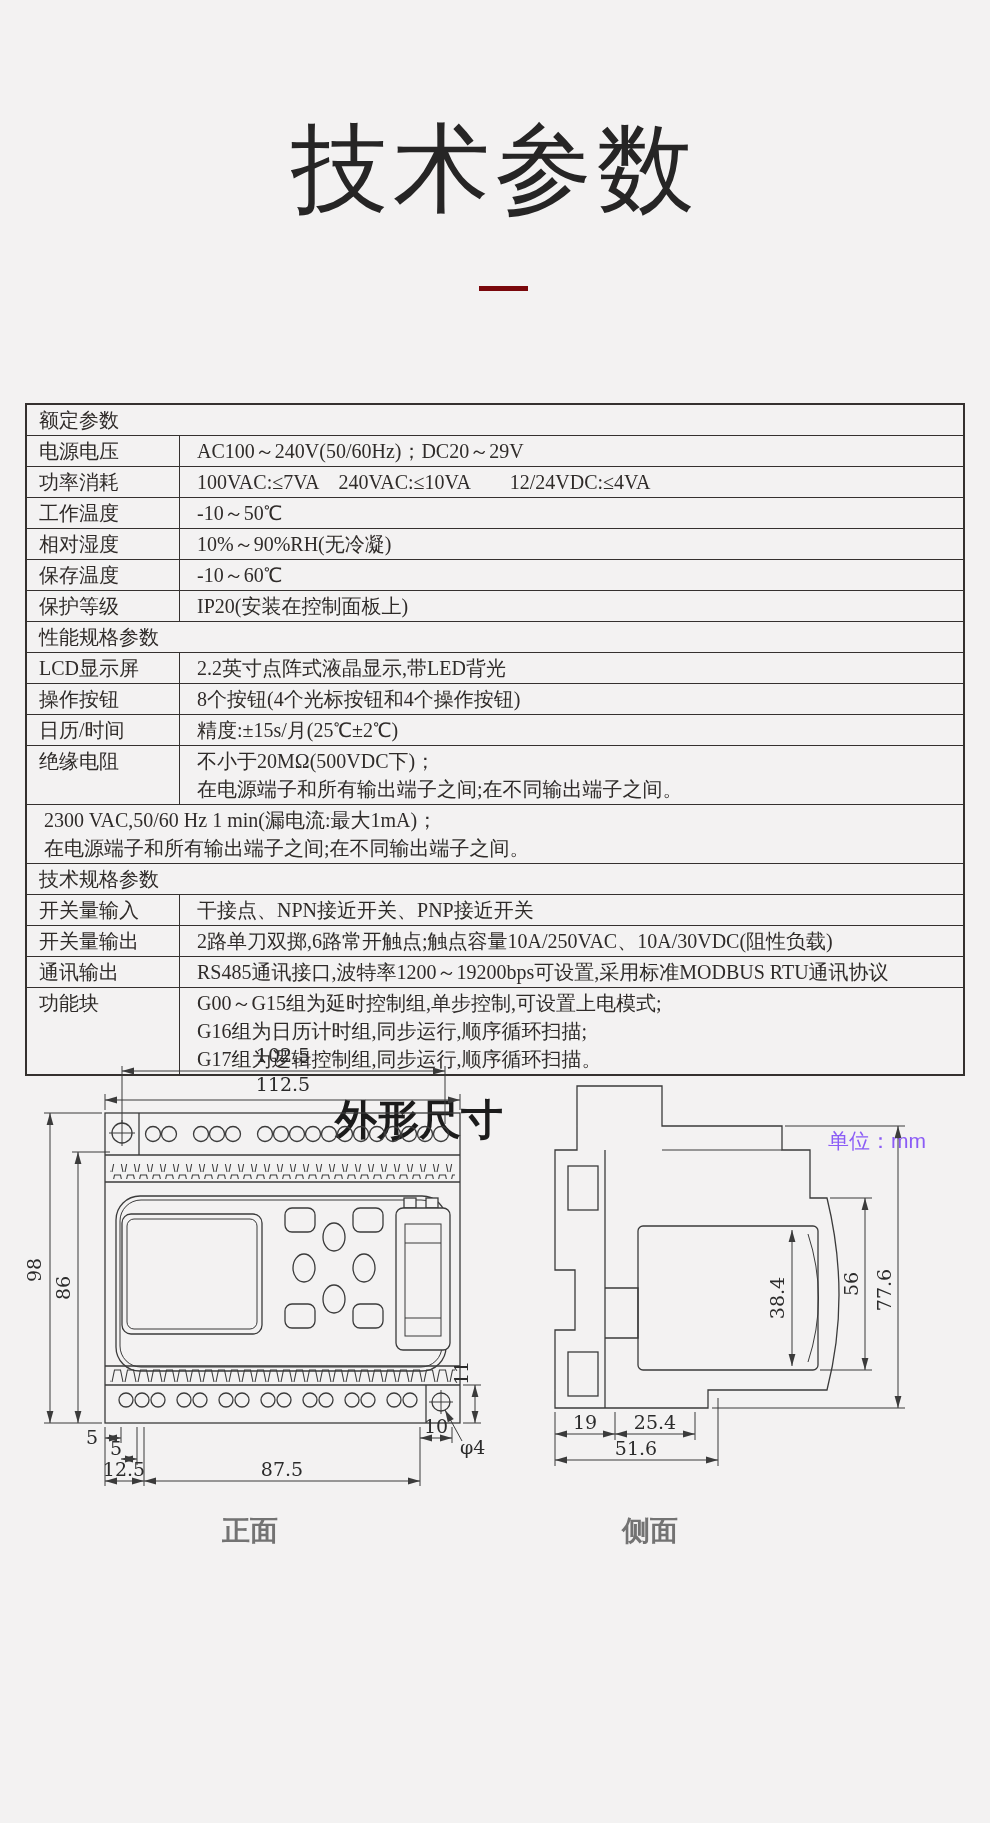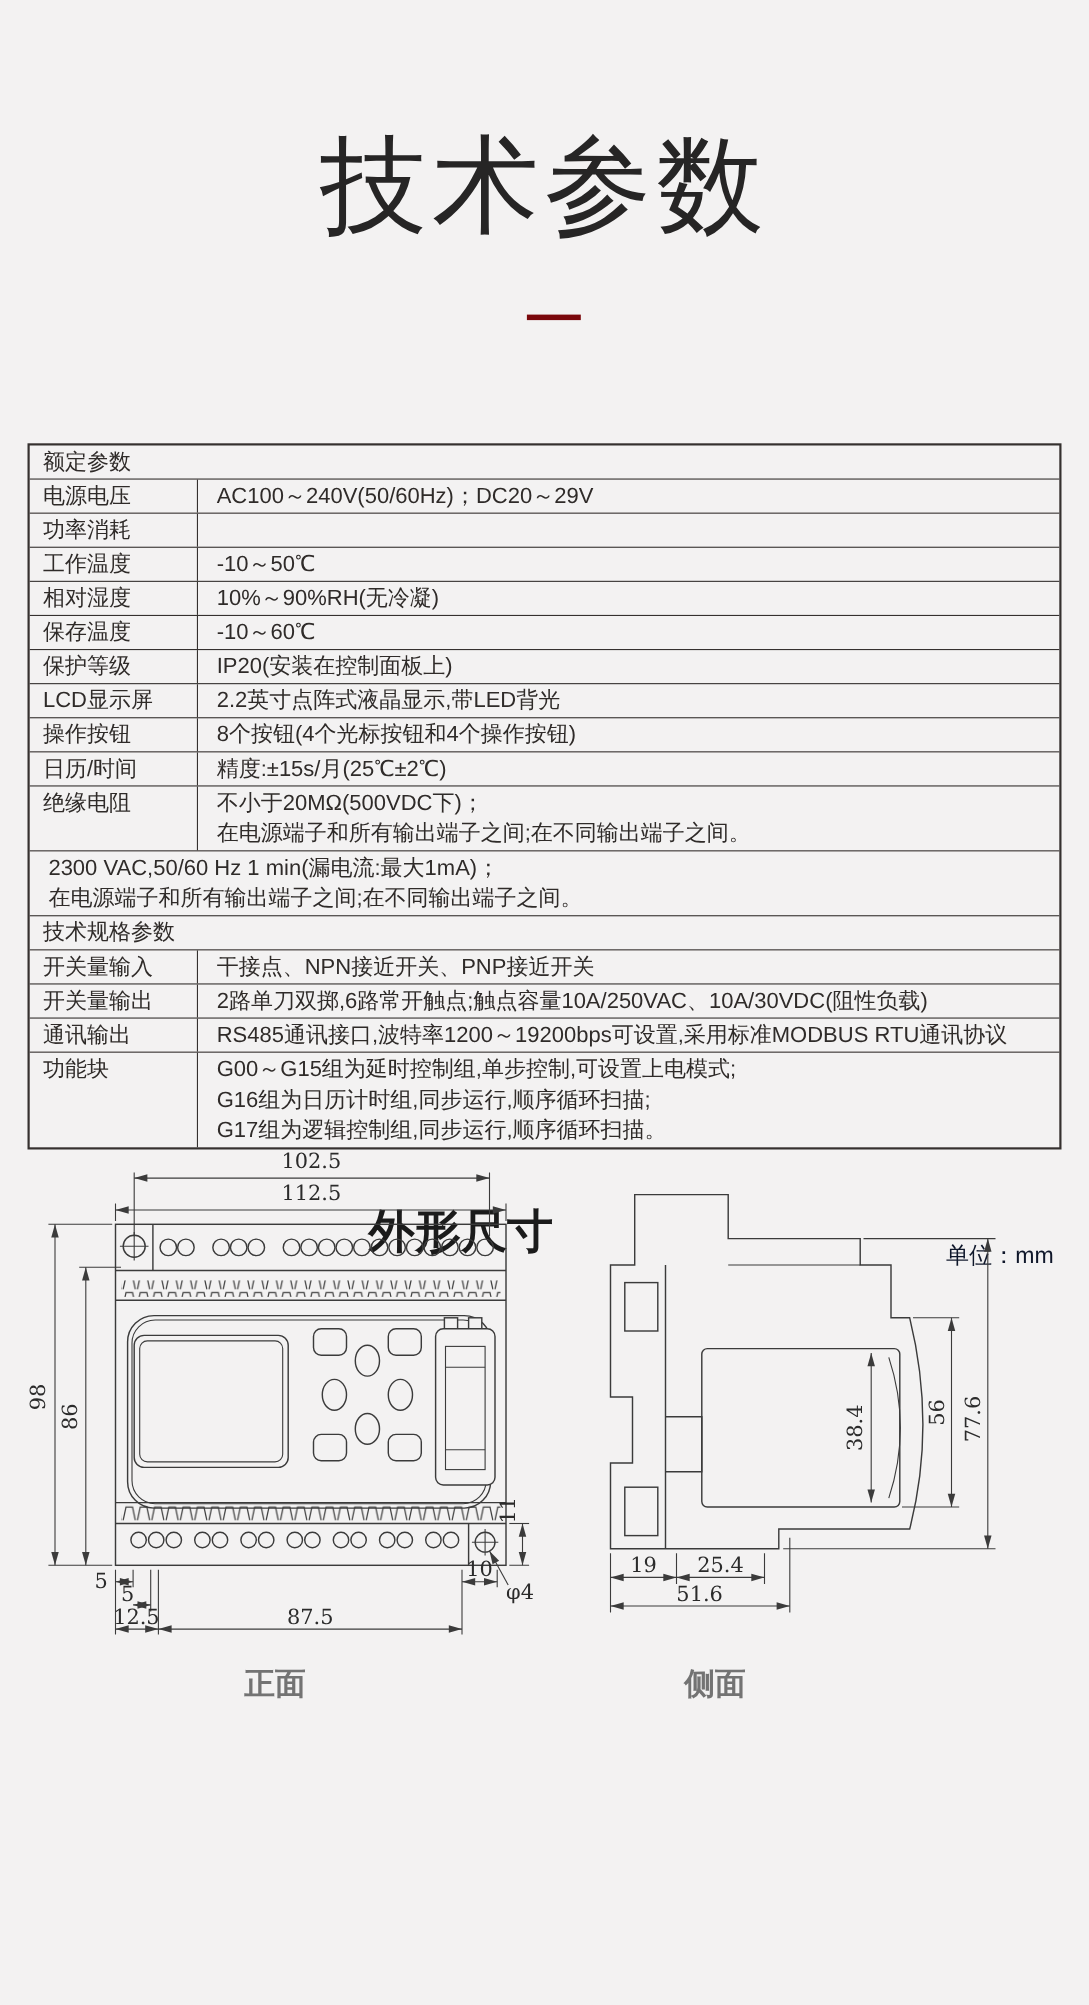--- a/index.html
+++ b/index.html
@@ -6,31 +6,31 @@
   body{background:#e9e8e8;}
   #page{position:relative;width:990px;height:1823px;background:#f3f2f2;overflow:hidden;
         font-family:"Liberation Sans",sans-serif;color:#2c2927;}
   
   .main-title{position:absolute;top:118px;left:0;width:990px;text-align:center;
     font-size:97px;font-weight:normal;letter-spacing:5px;color:#262525;line-height:1.05;margin:0;}
   .accent-dash{position:absolute;top:286px;left:479px;width:49px;height:5px;background:#7a080c;}
   
   .spec-table{position:absolute;left:25px;top:403px;width:940px;
     border:2.5px solid #35312f;box-sizing:border-box;font-size:20px;color:#2f2b29;}
-  .row{display:flex;border-top:1.5px solid #35312f;}
+  .row{display:flex;border-top:1.5px solid #35312f;font-family:Liberation Serif, serif;}
   .row:first-child{border-top:none;}
   .cl{flex:0 0 153px;width:153px;border-right:1.5px solid #35312f;
       padding:1px 6px 1px 12px;line-height:28px;display:flex;align-items:center;box-sizing:border-box;}
   .row.multi .cl{align-items:flex-start;}
   .cv{flex:1;padding:1px 10px 1px 17px;line-height:28px;display:flex;flex-direction:column;justify-content:center;}
   .cs{width:100%;padding:1px 6px 1px 12px;line-height:28px;}
   
   .outline-title{position:absolute;top:1092px;left:0;width:790px;text-align:center;
     font-size:42px;font-weight:bold;color:#1b1b1b;margin:0;padding-left:24px;}
-  .unit-label{position:absolute;top:1127px;left:860px;font-size:21px;color:#0f172a;}
+  .unit-label{position:absolute;top:1127px;left:828px;font-size:21px;color:#8b5cf6;}
   .drawing{position:absolute;}
   .caption{position:absolute;top:1512px;width:200px;text-align:center;
     font-size:28px;font-weight:bold;color:#737373;}
   .caption.front{left:150px;} .caption.side{left:550px;}
   
   svg .m{stroke:#3b3b3b;stroke-width:1.3;fill:none;}
   svg .mf{stroke:#3b3b3b;stroke-width:1.3;fill:#f3f2f2;}
   svg .d{stroke:#3b3b3b;stroke-width:1;fill:none;}
   svg text.dim{font-family:"DejaVu Serif",serif;font-size:19px;fill:#2b2b2b;}
 </style>
@@ -47,20 +47,23 @@
         <div class="cs">额定参数</div>
       </div>
     <div class="row">
         <div class="cl">电源电压</div>
         <div class="cv">
           <div>AC100～240V(50/60Hz)；DC20～29V</div>
         </div>
       </div>
     <div class="row">
         <div class="cl">功率消耗</div>
+        <div class="cv">
+          <div>100VAC:≤7VA　240VAC:≤10VA　　12/24VDC:≤4VA</div>
+        </div>
       </div>
     <div class="row">
         <div class="cl">工作温度</div>
         <div class="cv">
           <div>-10～50℃</div>
         </div>
       </div>
     <div class="row">
         <div class="cl">相对湿度</div>
         <div class="cv">
@@ -71,20 +74,23 @@
         <div class="cl">保存温度</div>
         <div class="cv">
           <div>-10～60℃</div>
         </div>
       </div>
     <div class="row">
         <div class="cl">保护等级</div>
         <div class="cv">
           <div>IP20(安装在控制面板上)</div>
         </div>
+      </div>
+    <div class="row sec">
+        <div class="cs">性能规格参数</div>
       </div>
     <div class="row">
         <div class="cl">LCD显示屏</div>
         <div class="cv">
           <div>2.2英寸点阵式液晶显示,带LED背光</div>
         </div>
       </div>
     <div class="row">
         <div class="cl">操作按钮</div>
         <div class="cv">

